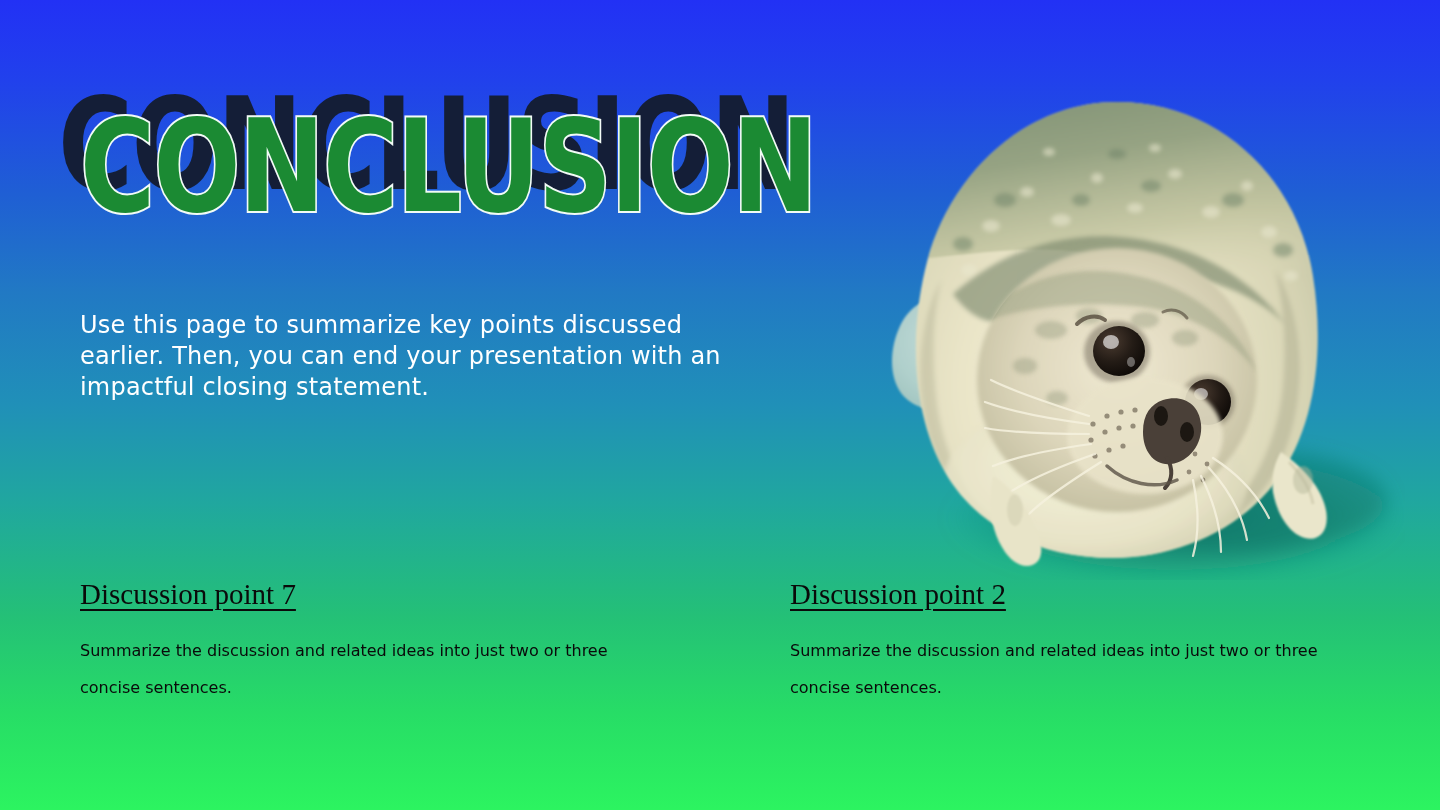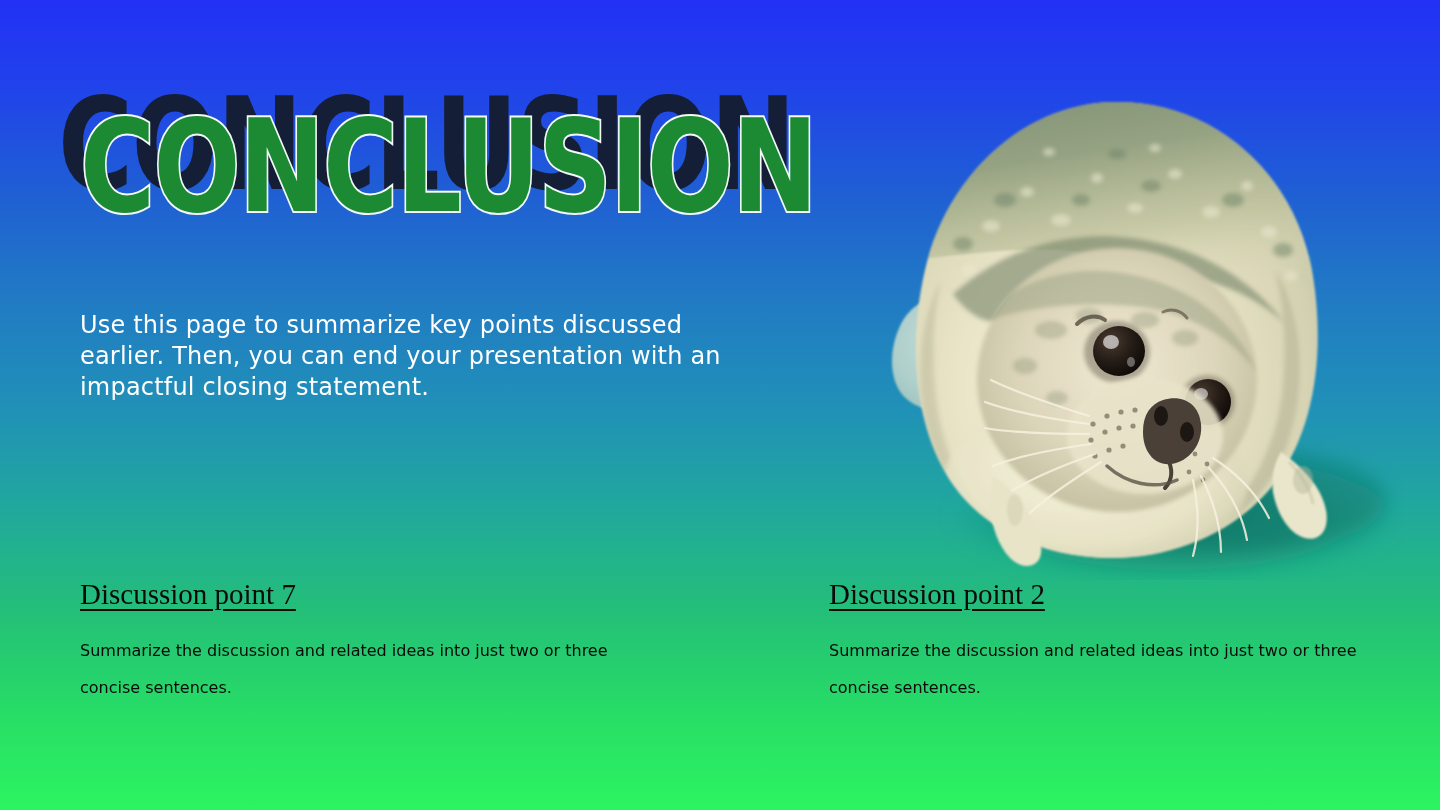--- a/index.html
+++ b/index.html
@@ -76,21 +76,21 @@
     letter-spacing: 0.2px;
   }
 
   
   .col {
     position: absolute;
     top: 578px;
     width: 600px;
   }
   .col-left  { left: 80px; }
-  .col-right { left: 829px; }
+  .col-right { left: 790px; }
 
   .col-heading {
     margin: 0 0 22px 0;
     display: inline-block;
     color: #0a0a0a;
     font-family: "Liberation Serif", "DejaVu Serif", serif;
     font-size: 29px;
     font-weight: 400;
     line-height: 32px;
     text-decoration: underline;

